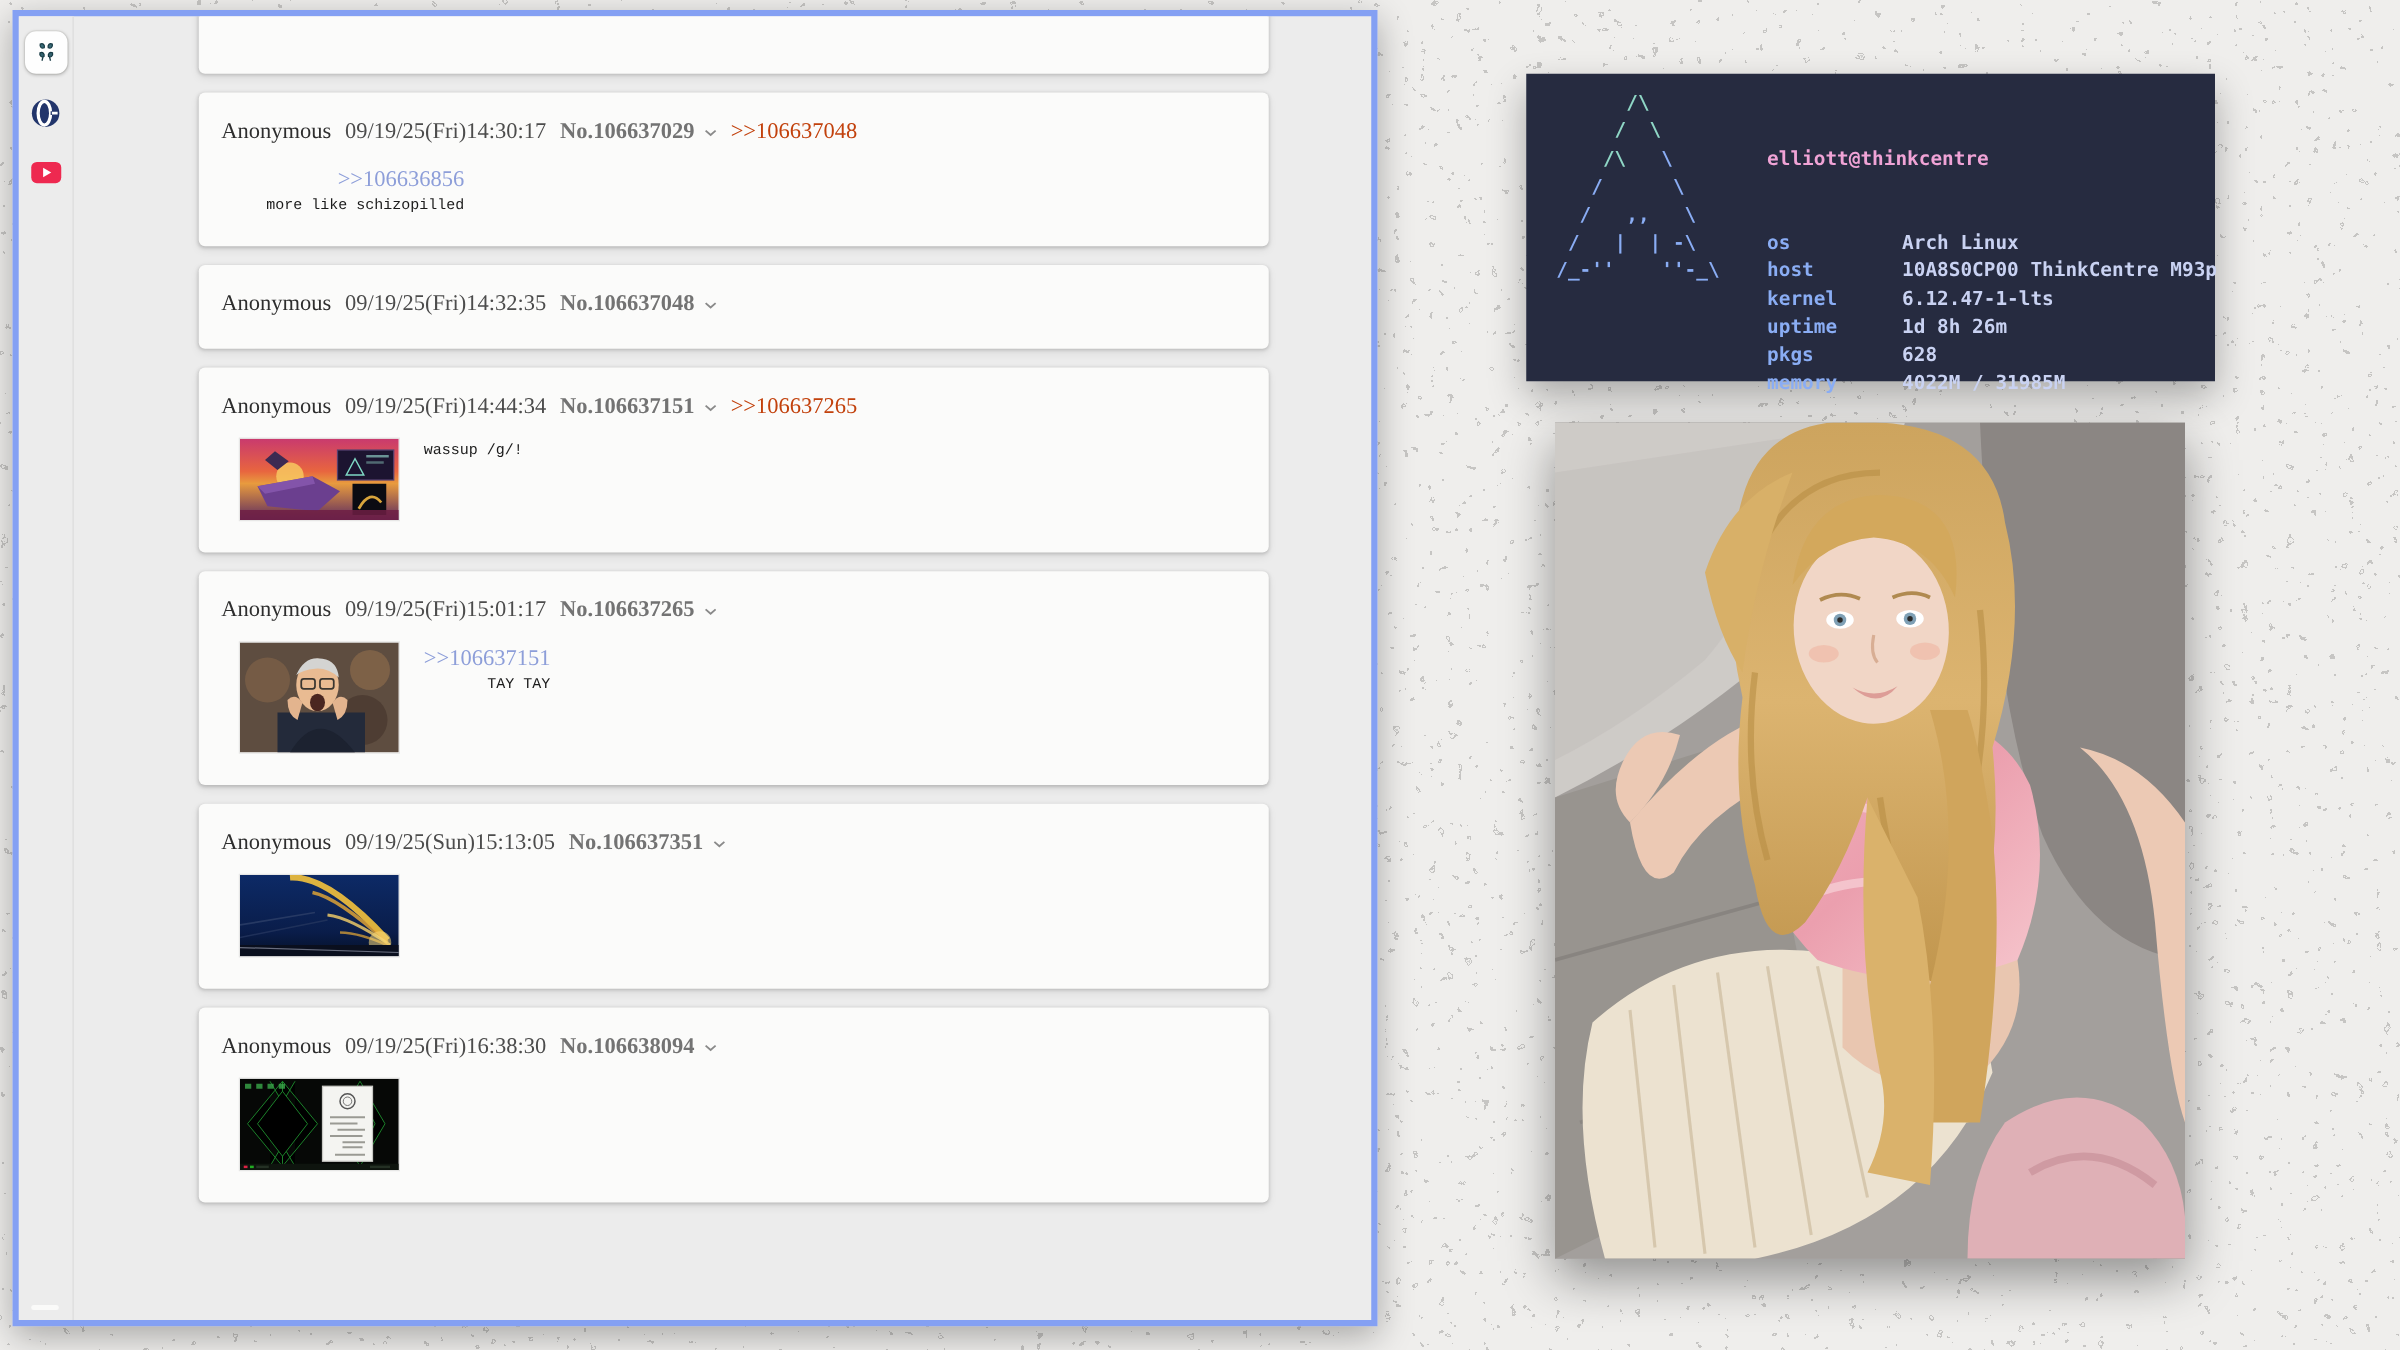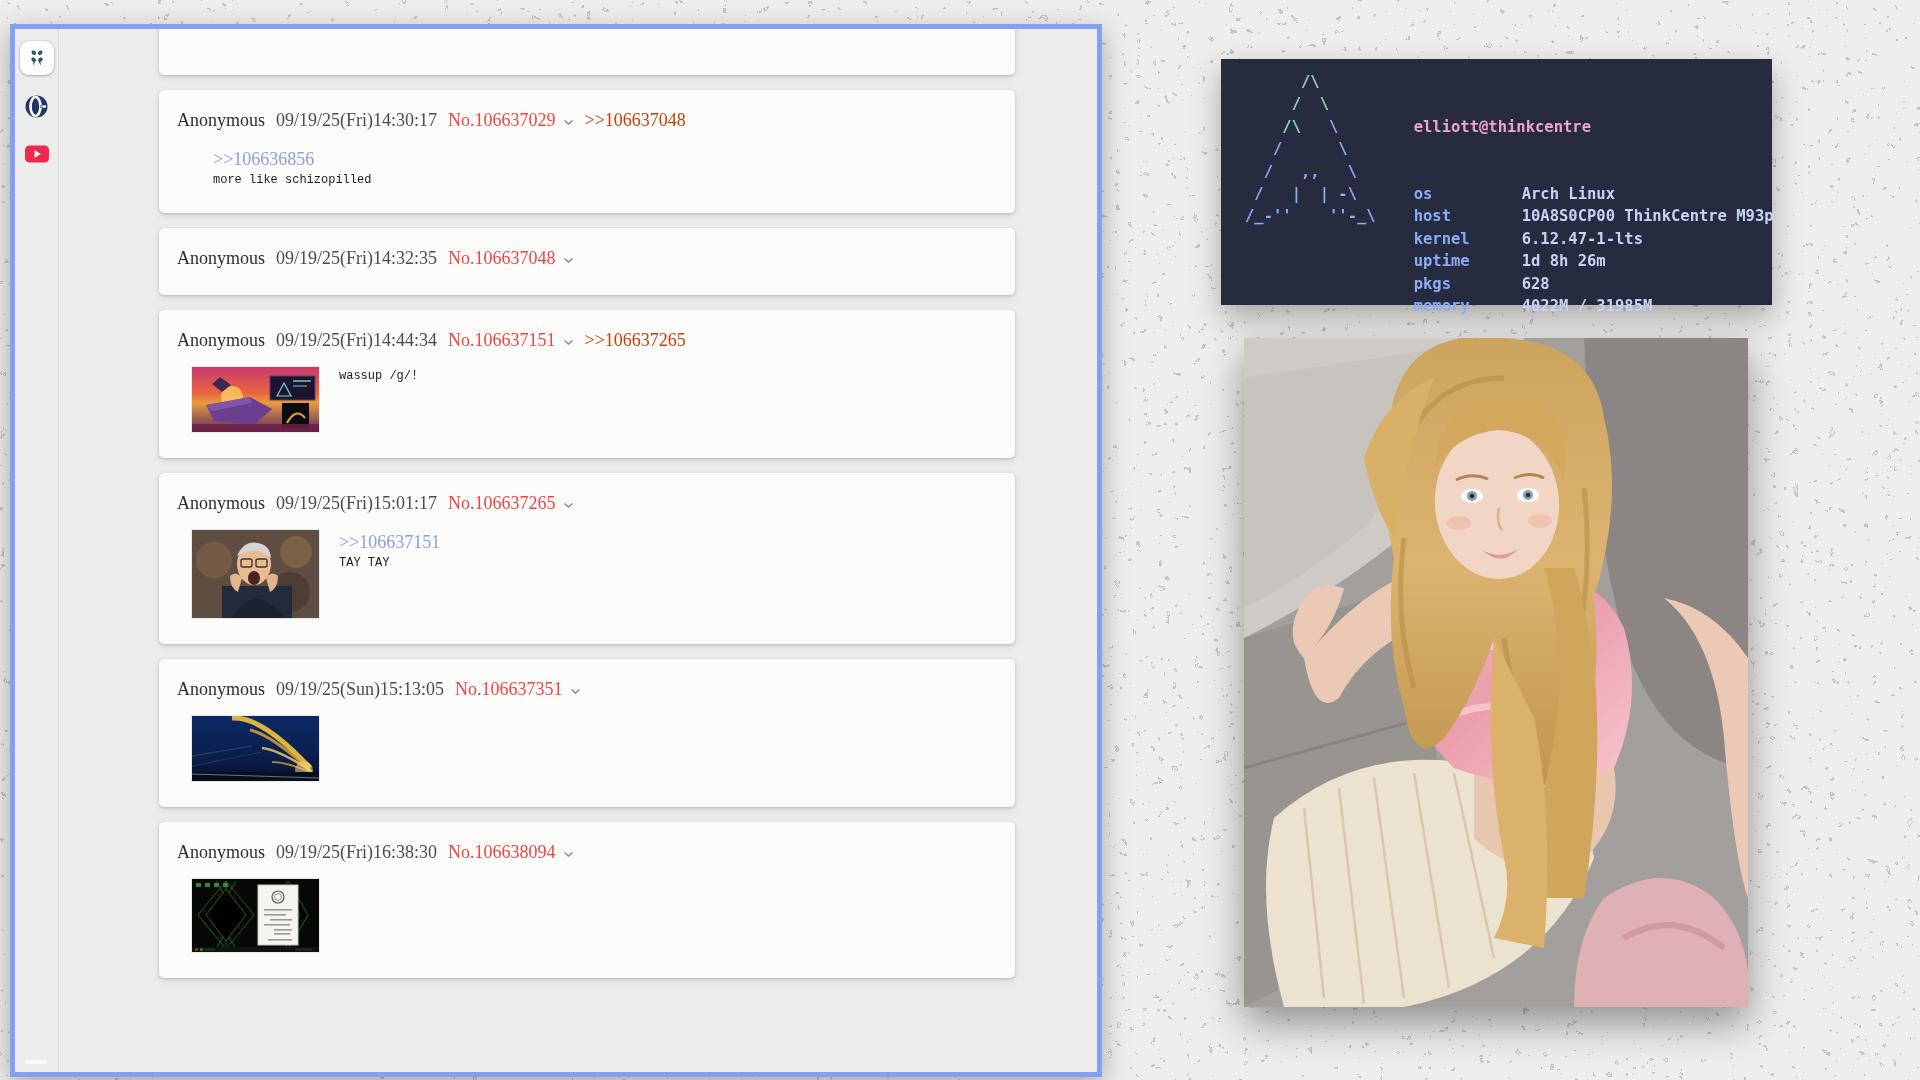--- a/index.html
+++ b/index.html
@@ -4,21 +4,21 @@
 <style>
   * { margin:0; padding:0; box-sizing:border-box; }
   html,body { width:1920px; height:1080px; overflow:hidden; background:#e7e6e3; }
   body { font-family:"Liberation Sans", sans-serif; position:relative; }
 
   
   .wallpaper { position:absolute; inset:0; width:1920px; height:1080px; display:block; }
 
   
   .browser-window {
-    position:absolute; left:10px; top:24px; width:1092px; height:1053px;
+    position:absolute; left:10px; top:8px; width:1092px; height:1053px;
     border:5px solid #84a0f3; background:#ececec; display:flex; overflow:hidden;
     box-shadow:0 8px 26px rgba(0,0,0,.30);
   }
   .tabbar {
     width:44px; background:#ececec; border-right:1px solid #dcdcdb;
     display:flex; flex-direction:column; align-items:center; padding-top:12px; gap:14px;
     position:relative; flex:none;
   }
   .tab-btn { width:34px; height:34px; border-radius:9px; display:flex; align-items:center; justify-content:center; }
   .tab-btn.active { background:#fefefe; box-shadow:0 1px 3px rgba(0,0,0,.25), 0 0 0 1px #e2e2e0; }
@@ -26,27 +26,27 @@
 
   .thread-pane { flex:1; padding:0 85px 0 100px; overflow:hidden; }
   .post-card {
     width:856px; background:#fbfbfa; border-radius:5px;
     box-shadow:0 1px 3px rgba(0,0,0,.18), 0 3px 8px rgba(0,0,0,.07);
     margin-bottom:15px; padding:20px 24px 26px 18px; position:relative;
   }
   .post-card.partial { height:112px; margin-top:-66px; overflow:hidden; }
   .post-header { display:flex; align-items:baseline; gap:11px; font-family:"Liberation Serif","DejaVu Serif",serif; font-size:18px; color:#4c4c4c; }
   .post-name { color:#2e2e2e; }
-  .post-no { color:#ef4444; cursor:pointer; }
+  .post-no { color:#737373; cursor:pointer;font-weight:bold; }
   .chev { align-self:center; margin-left:-4px; margin-top:4px; }
   .backlink { color:#c2410c; text-decoration:none; cursor:pointer; }
   .post-content { display:flex; margin-top:16px; padding-left:36px; gap:20px; }
   .post-content.has-thumb { padding-left:15px; }
   .thumb-slot svg { display:block; box-shadow:0 0 0 1px rgba(0,0,0,.08); }
-  .post-body { padding-top:2px; }
+  .post-body { padding-top:2px;text-align:right; }
   .quotelink { display:block; font-family:"Liberation Serif","DejaVu Serif",serif; font-size:18px; color:#8d9ed9; text-decoration:none; margin-bottom:3px; cursor:pointer; }
   .post-text { font-family:Liberation Mono, monospace; font-size:12px; color:#1b1b1b; }
 
   
   .terminal {
     position:absolute; left:1221px; top:59px; width:551px; height:246px;
     background:#262b40; padding:12px 18px 10px 24px;
     font-family:"DejaVu Sans Mono","Liberation Mono",monospace; font-size:15.5px; line-height:22.4px;
     font-weight:bold; color:#cdd6f4; box-shadow:0 12px 28px rgba(0,0,0,.30);
   }

